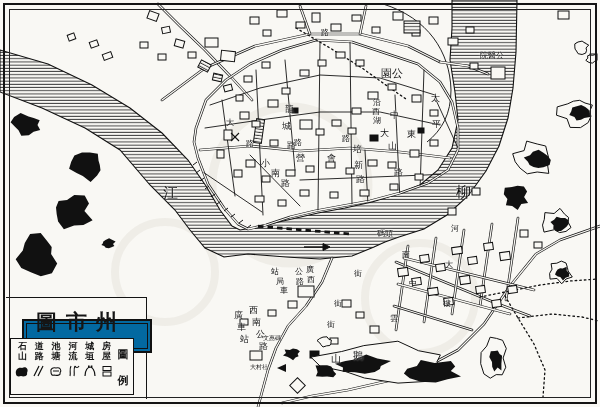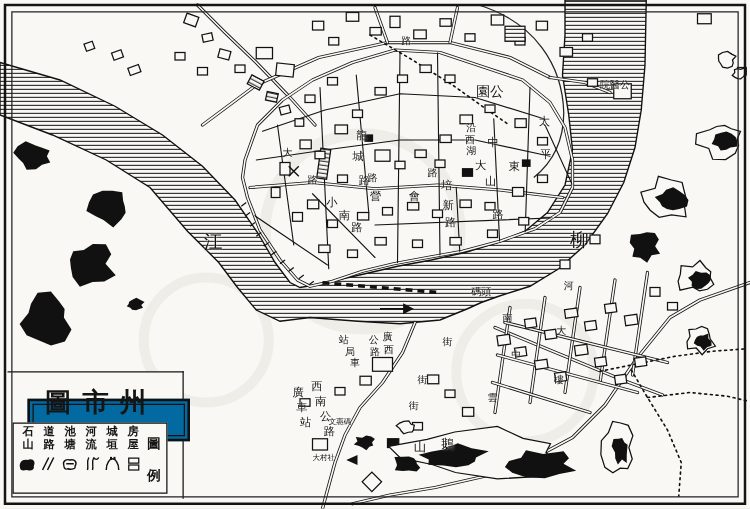--- a/index.html
+++ b/index.html
@@ -267,21 +267,21 @@
       <path d="M277,368 l9,-4 v8 Z" fill="#111"></path>
       <g stroke="#111" stroke-width="1.1">
         <line x1="231" y1="133" x2="239" y2="141"></line>
         <line x1="239" y1="133" x2="231" y2="141"></line>
       </g>
     </svg>
   <div class="labels" id="labels">
       <div class="mlab" style="left: 163px; top: 186px; font-size: 15px;">江</div>
       <div class="mlab" style="left: 456px; top: 185px; font-size: 15px;">柳</div>
       <div class="mlab" style="left: 381px; top: 68px; font-size: 11px;">園公</div>
-      <div class="mlab" style="left: 480px; top: 64px; font-size: 8px;">院醫公</div>
+      <div class="mlab" style="left: 480px; top: 52px; font-size: 8px;">院醫公</div>
       <div class="mlab" style="left: 285px; top: 105px; font-size: 9px;">龍</div>
       <div class="mlab" style="left: 282px; top: 122px; font-size: 9px;">城</div>
       <div class="mlab" style="left: 287px; top: 141px; font-size: 9px;">路</div>
       <div class="mlab" style="left: 261px; top: 159px; font-size: 9px;">小</div>
       <div class="mlab" style="left: 271px; top: 169px; font-size: 9px;">南</div>
       <div class="mlab" style="left: 281px; top: 179px; font-size: 9px;">路</div>
       <div class="mlab" style="left: 390px; top: 111px; font-size: 9px;">中</div>
       <div class="mlab" style="left: 388px; top: 142px; font-size: 9px;">山</div>
       <div class="mlab" style="left: 394px; top: 168px; font-size: 9px;">路</div>
       <div class="mlab" style="left: 407px; top: 130px; font-size: 9px;">東</div>

